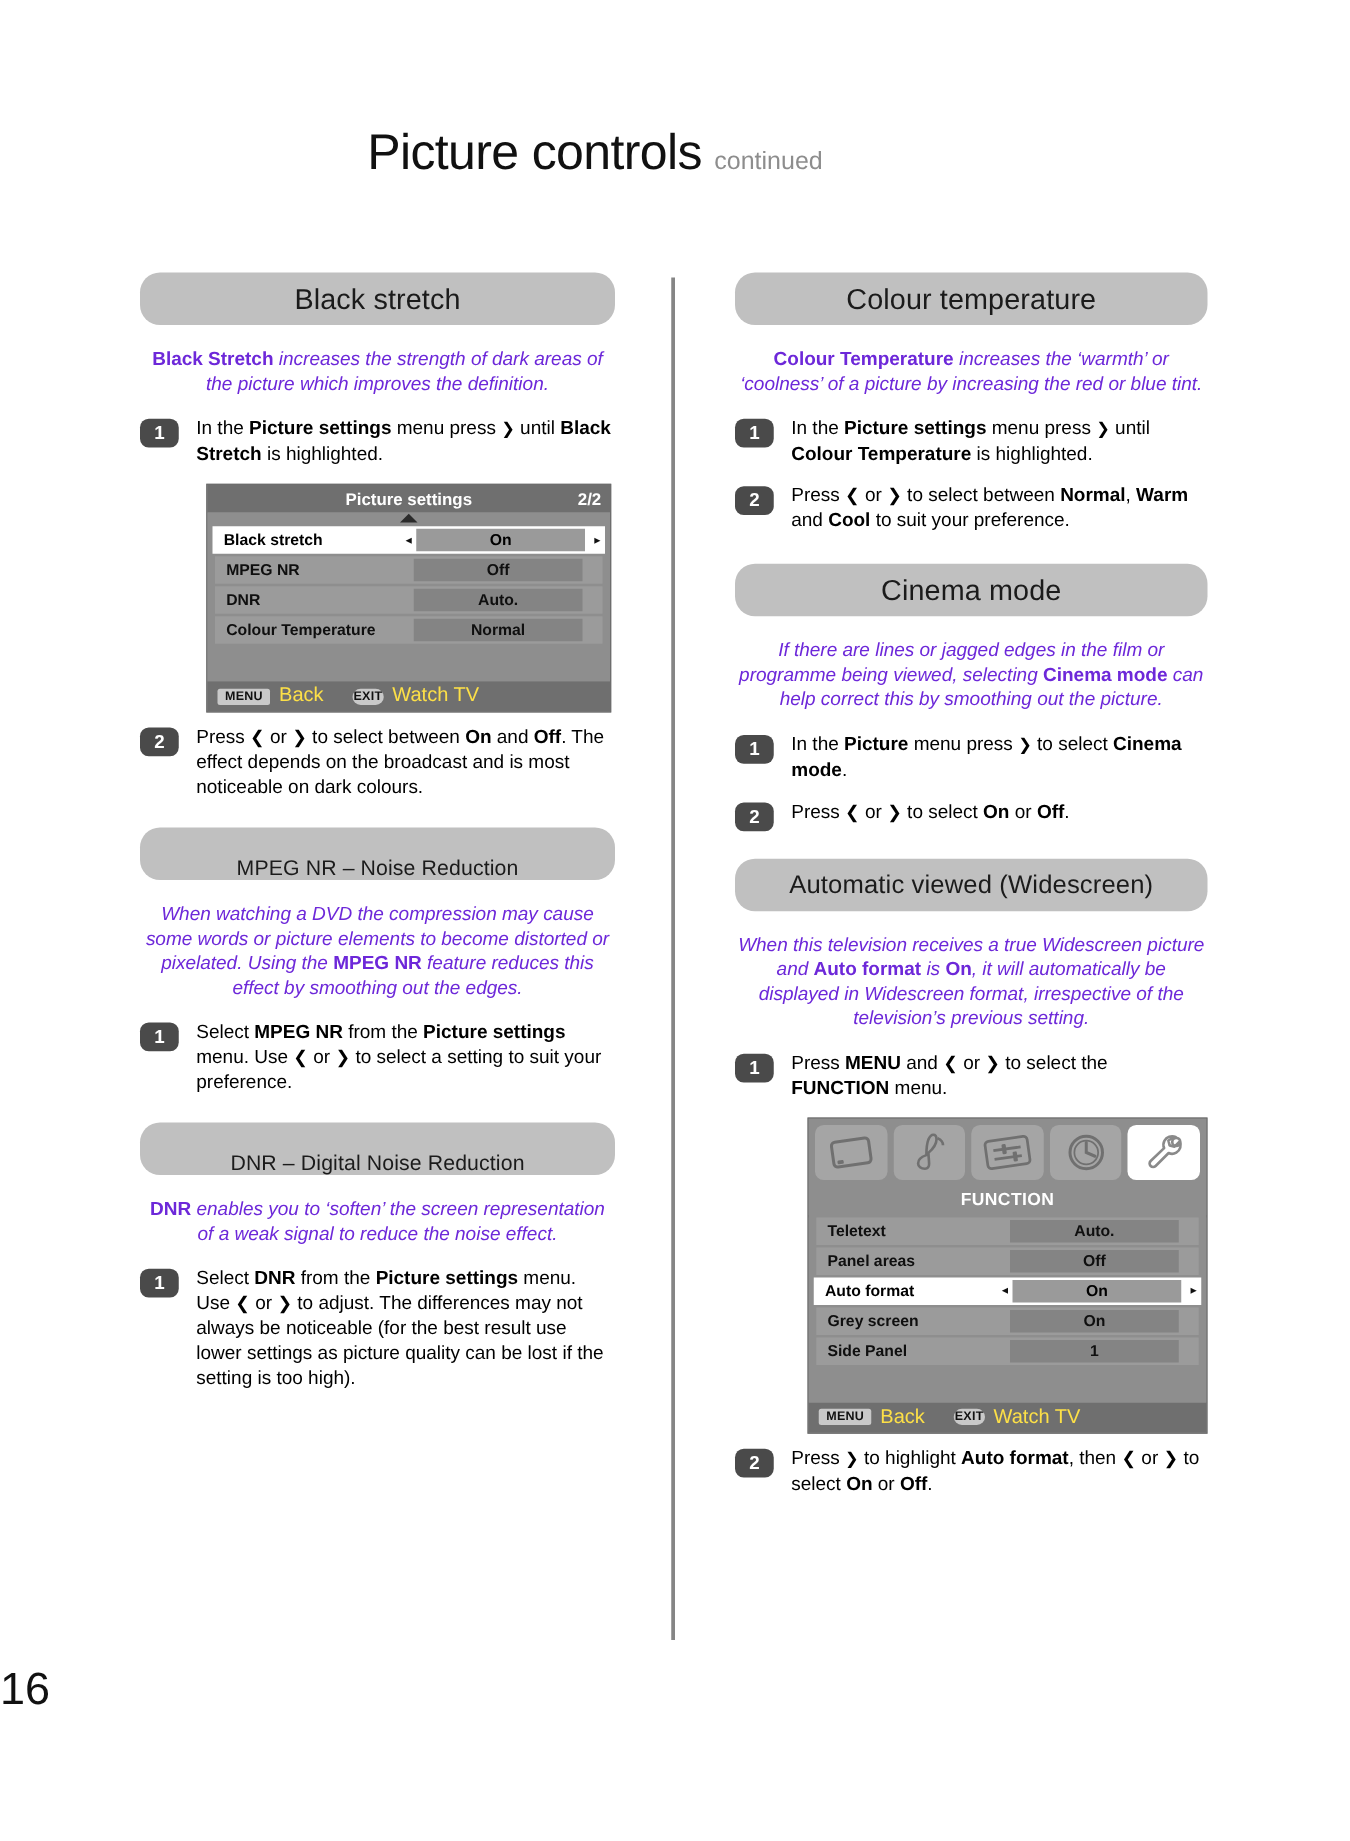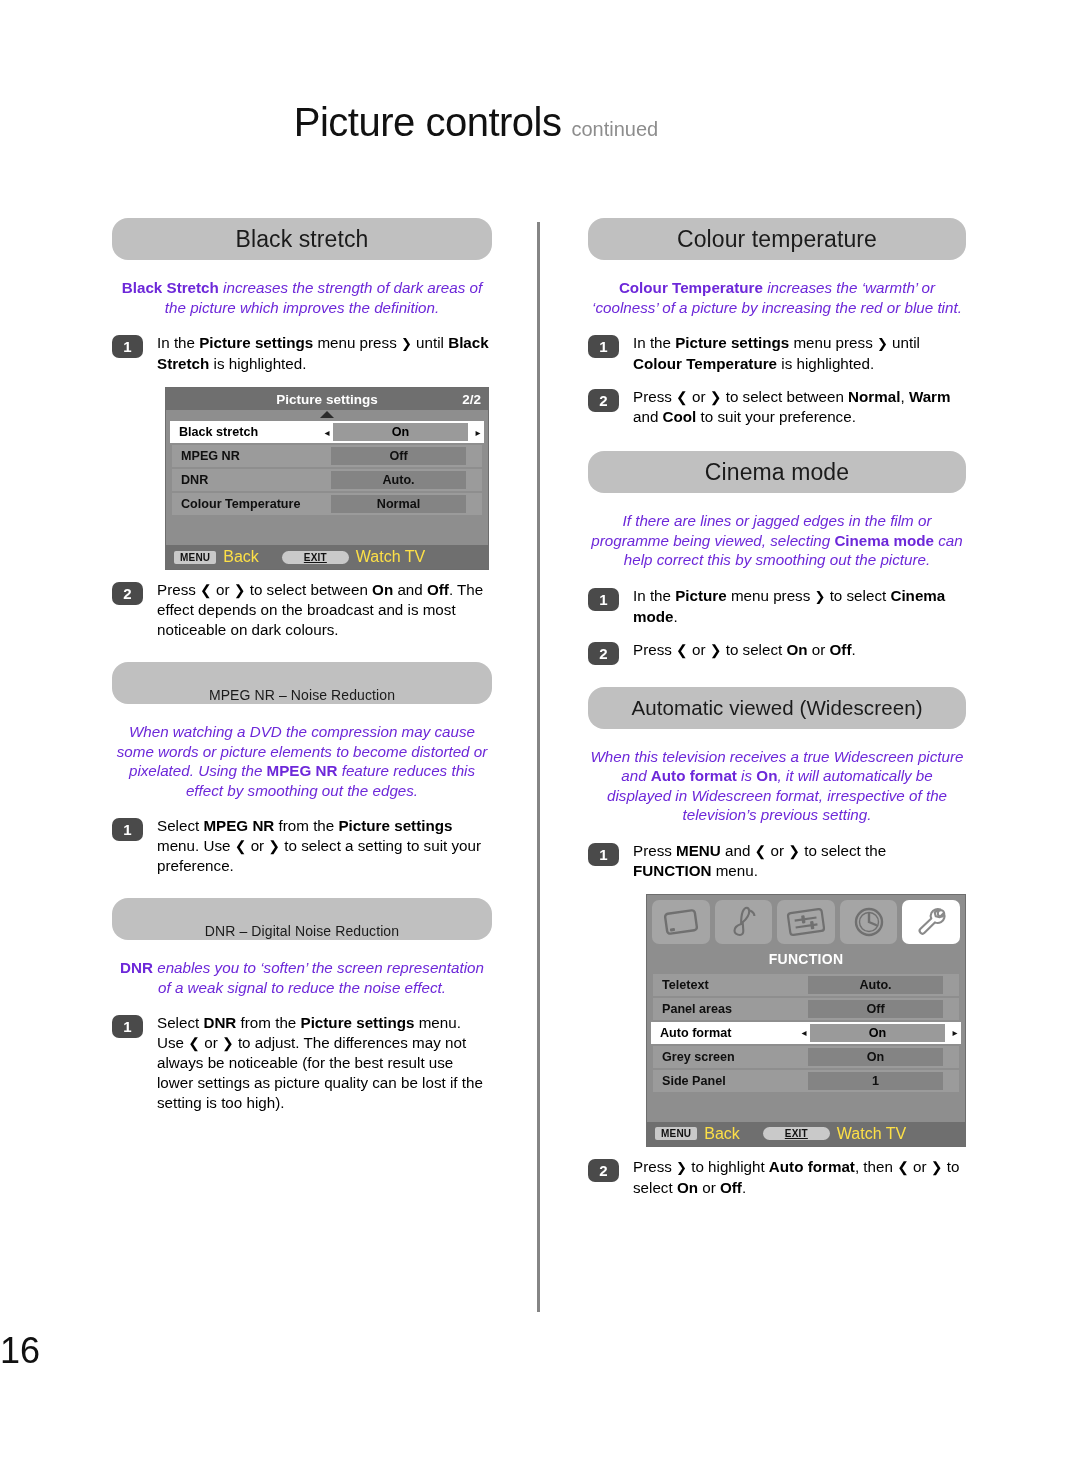--- a/index.html
+++ b/index.html
@@ -21,21 +21,21 @@
 
   .divider{position:absolute;left:537px;top:222px;width:3px;height:1090px;background:#858585;}
 
   
   .bar{
     background:#c0c0c0;border-radius:16px;height:42px;
     display:flex;align-items:center;justify-content:center;
     margin-bottom:18px;
   }
   .bar span{font-size:23px;color:#1b1b1b;letter-spacing:0.1px;}
-  .bar.small span{font-size:14px;margin-top:24px;}
+  .bar.small span{font-size:17px;margin-top:24px;}
   .bar.tiny span{font-size:20.5px;}
 
   
   .intro{
     font-style:italic;font-size:15.2px;line-height:19.5px;text-align:center;
     margin:0 0 16px 0;color:#6d28d9;
   }
   .intro b{font-style:normal;font-weight:bold;}
   .intro i{font-style:italic;}
 
@@ -92,21 +92,21 @@
     font-family:"DejaVu Sans",sans-serif;
   }
   .osd-spacer{height:28px;}
   .osd-foot{
     background:#6f6f6f;height:24px;display:flex;align-items:center;padding-left:8px;gap:7px;
   }
   .pill{
     background:#c9c9c9;color:#111;font-size:10px;font-weight:bold;
     padding:1px 6px;border-radius:2px;letter-spacing:.2px;
   }
-  .pill.oval{border-radius:9px;padding:1px 22px;text-decoration:underline;}
+  .pill.oval{border-radius:9px;padding:1px 1px;}
   .foot-lbl{color:#fde047;font-size:16px;font-weight:normal;margin-right:16px;}
 
   
   .icon-bar{background:#8e8e8e;display:flex;gap:5px;padding:5px 5px 4px 5px;}
   .icon-tab{
     flex:1;height:44px;background:#a5a5a5;border-radius:7px;
     display:flex;align-items:center;justify-content:center;
   }
   .icon-tab.active{background:#ffffff;}
   .icon-tab svg{display:block;}

